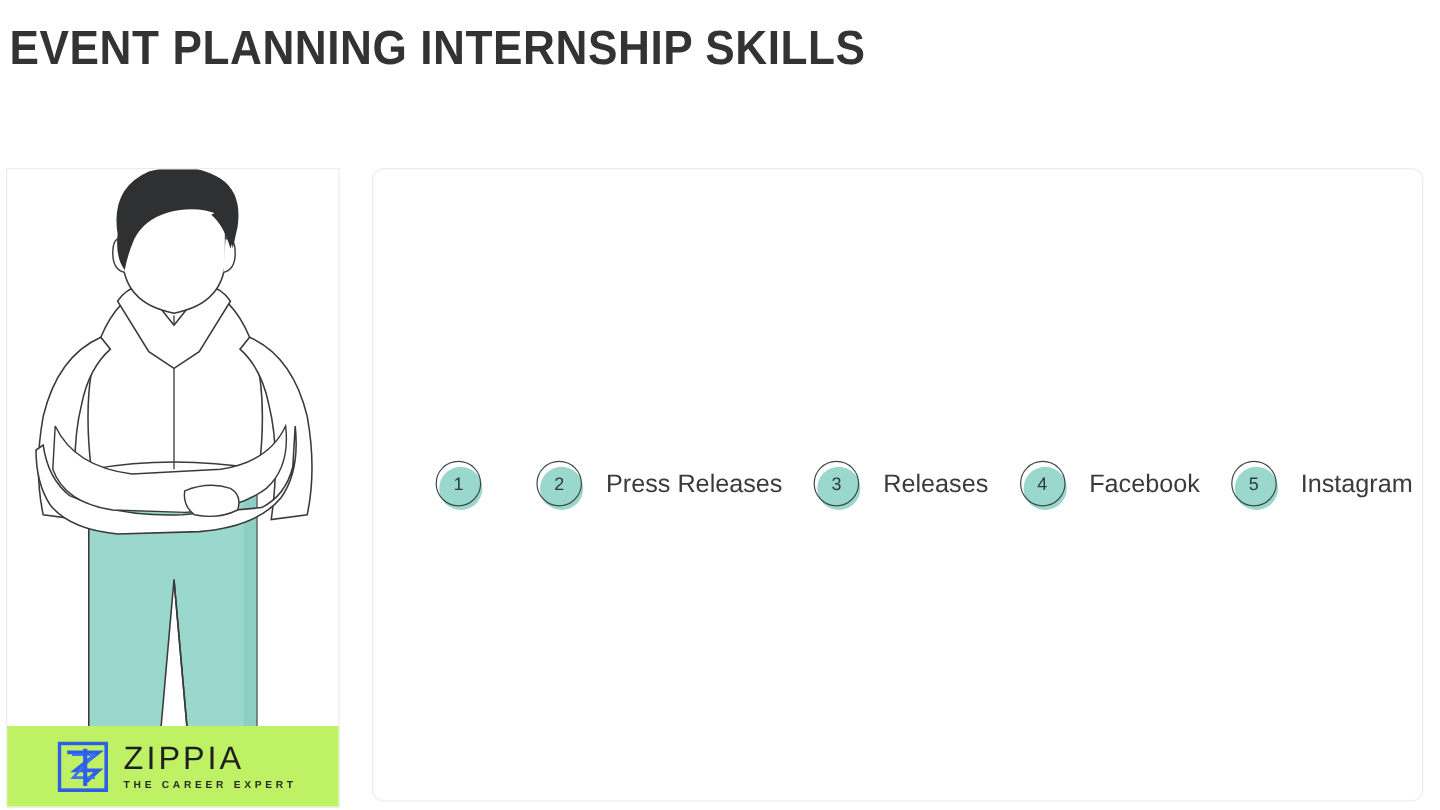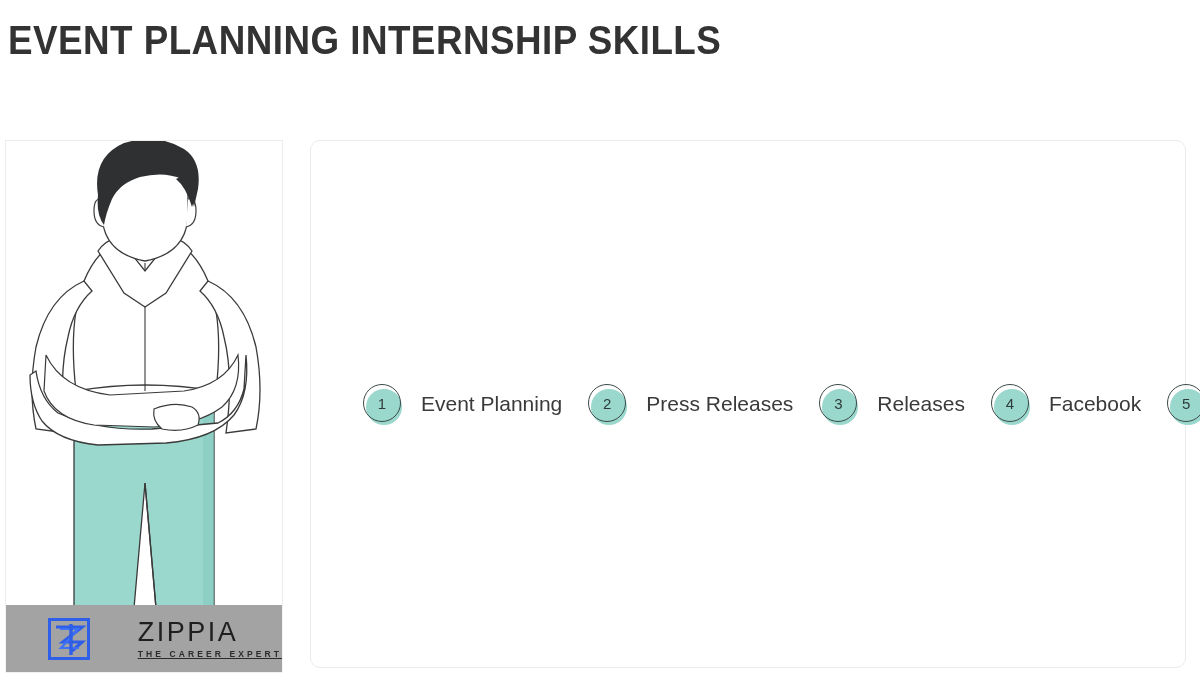--- a/index.html
+++ b/index.html
@@ -52,28 +52,27 @@
     height: 466px;
     display: block;
   }
 
   .logo-bar {
     position: absolute;
     left: 5px;
     top: 605px;
     width: 278px;
     height: 68px;
-    background: #a3a3a3;
+    background: #bef264;
     border: 1px solid #f2f2f2;
     border-top: none;
     box-sizing: border-box;
     display: flex;
     align-items: center;
     padding-left: 42px;
-    justify-content: space-between;
   }
   .logo-mark {
     width: 42px;
     height: 42px;
     flex: 0 0 42px;
     position: relative;
   }
   .logo-text-wrap {
     margin-left: 13px;
     display: flex;
@@ -90,21 +89,20 @@
   }
   .logo-tag {
     font-family: "Liberation Sans", sans-serif;
     font-size: 8.5px;
     font-weight: bold;
     letter-spacing: 3.1px;
     color: #2b2b2b;
     line-height: 12px;
     text-align: right;
     margin-top: 1px;
-    text-decoration: underline;
   }
 
   
   .skills-card {
     position: absolute;
     left: 310px;
     top: 140px;
     width: 876px;
     height: 528px;
     background: #ffffff;
@@ -242,21 +240,20 @@
 </div>
 
 <div class="skills-card">
   <div class="skills-grid" id="skills-grid">
       <div class="skill-item">
         <div class="badge">
           <div class="badge-blob"></div>
           <div class="badge-ring"></div>
           <div class="badge-num">1</div>
         </div>
-        <div class="skill-label">Event Planning</div>
       </div>
       <div class="skill-item">
         <div class="badge">
           <div class="badge-blob"></div>
           <div class="badge-ring"></div>
           <div class="badge-num">2</div>
         </div>
         <div class="skill-label">Press Releases</div>
       </div>
       <div class="skill-item">

